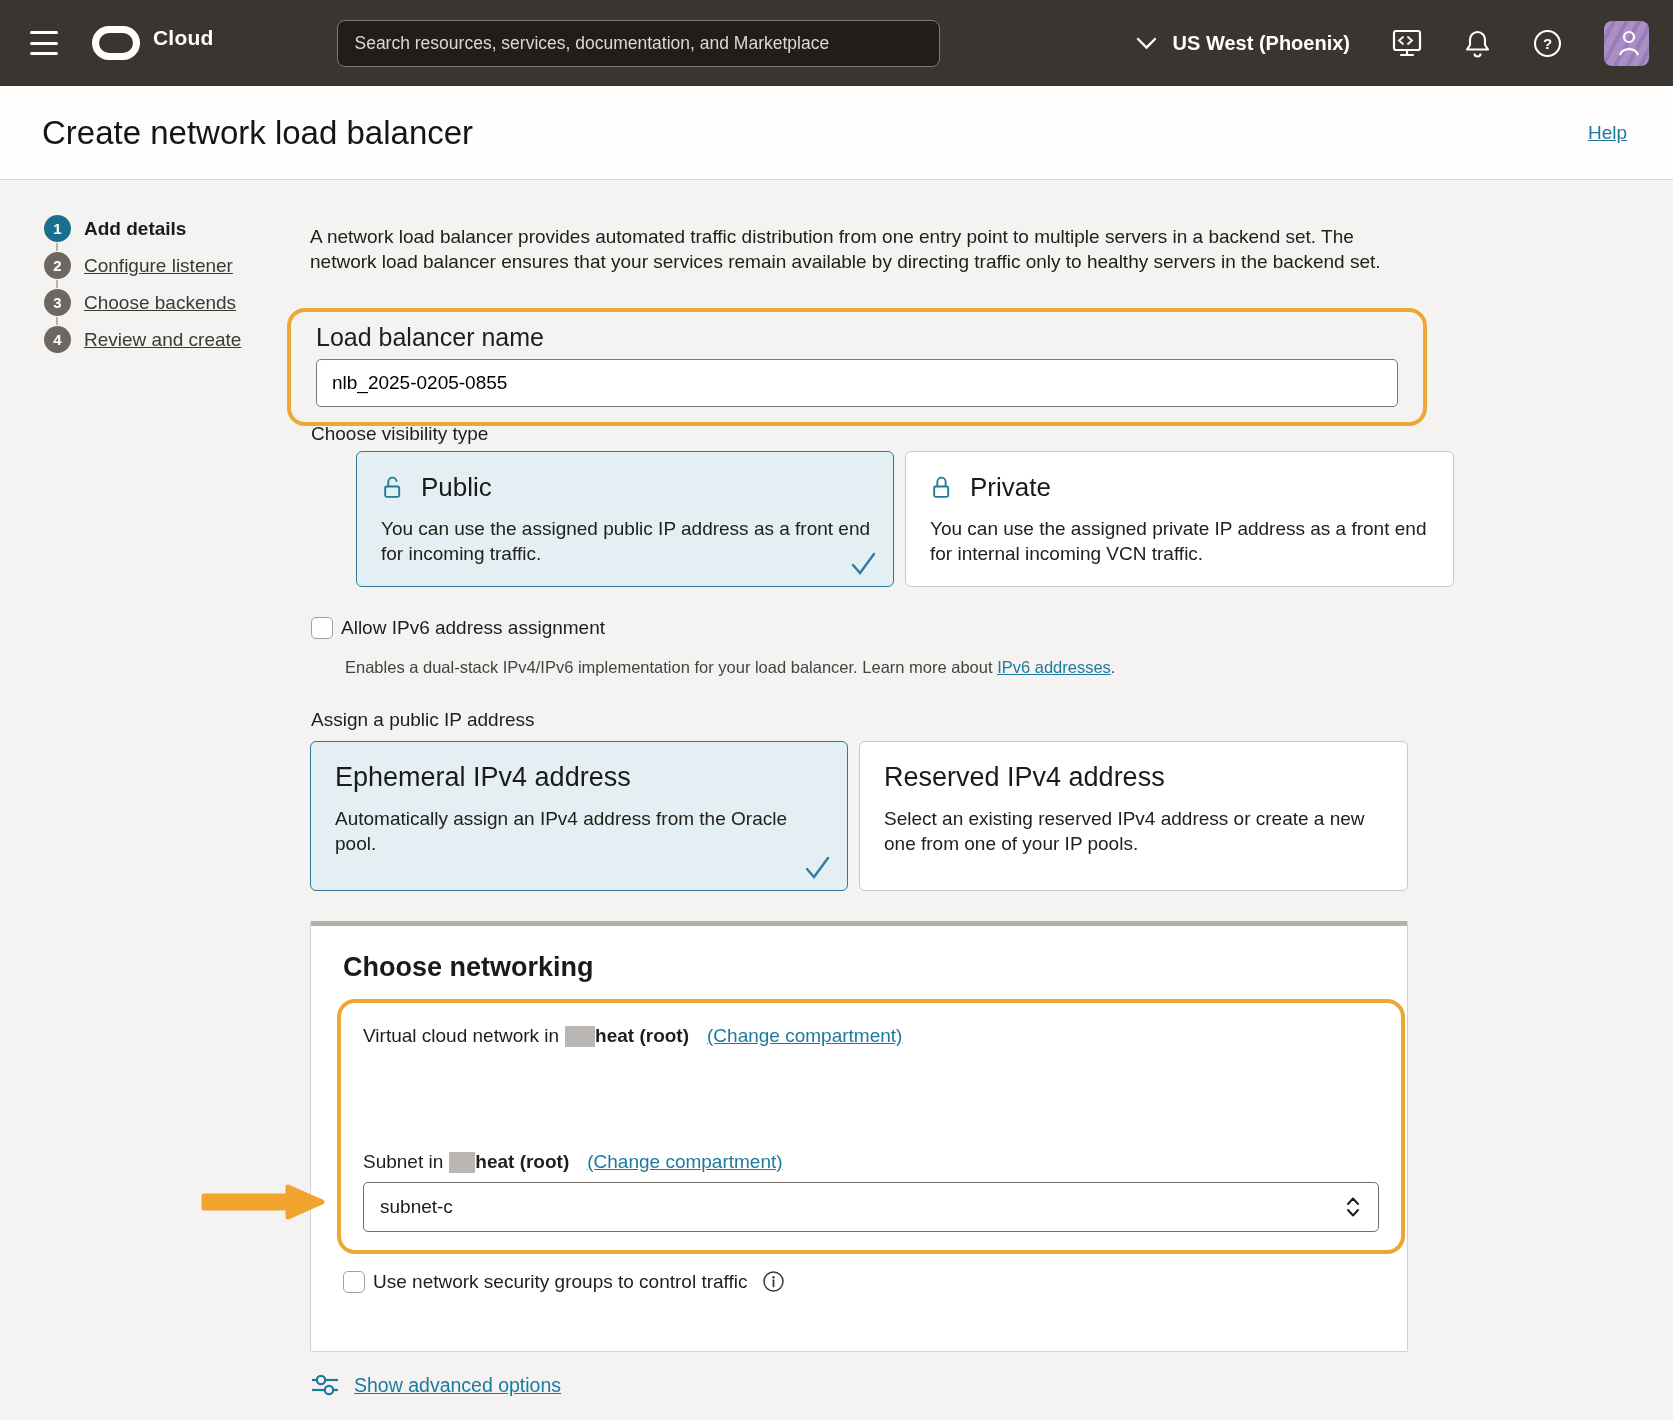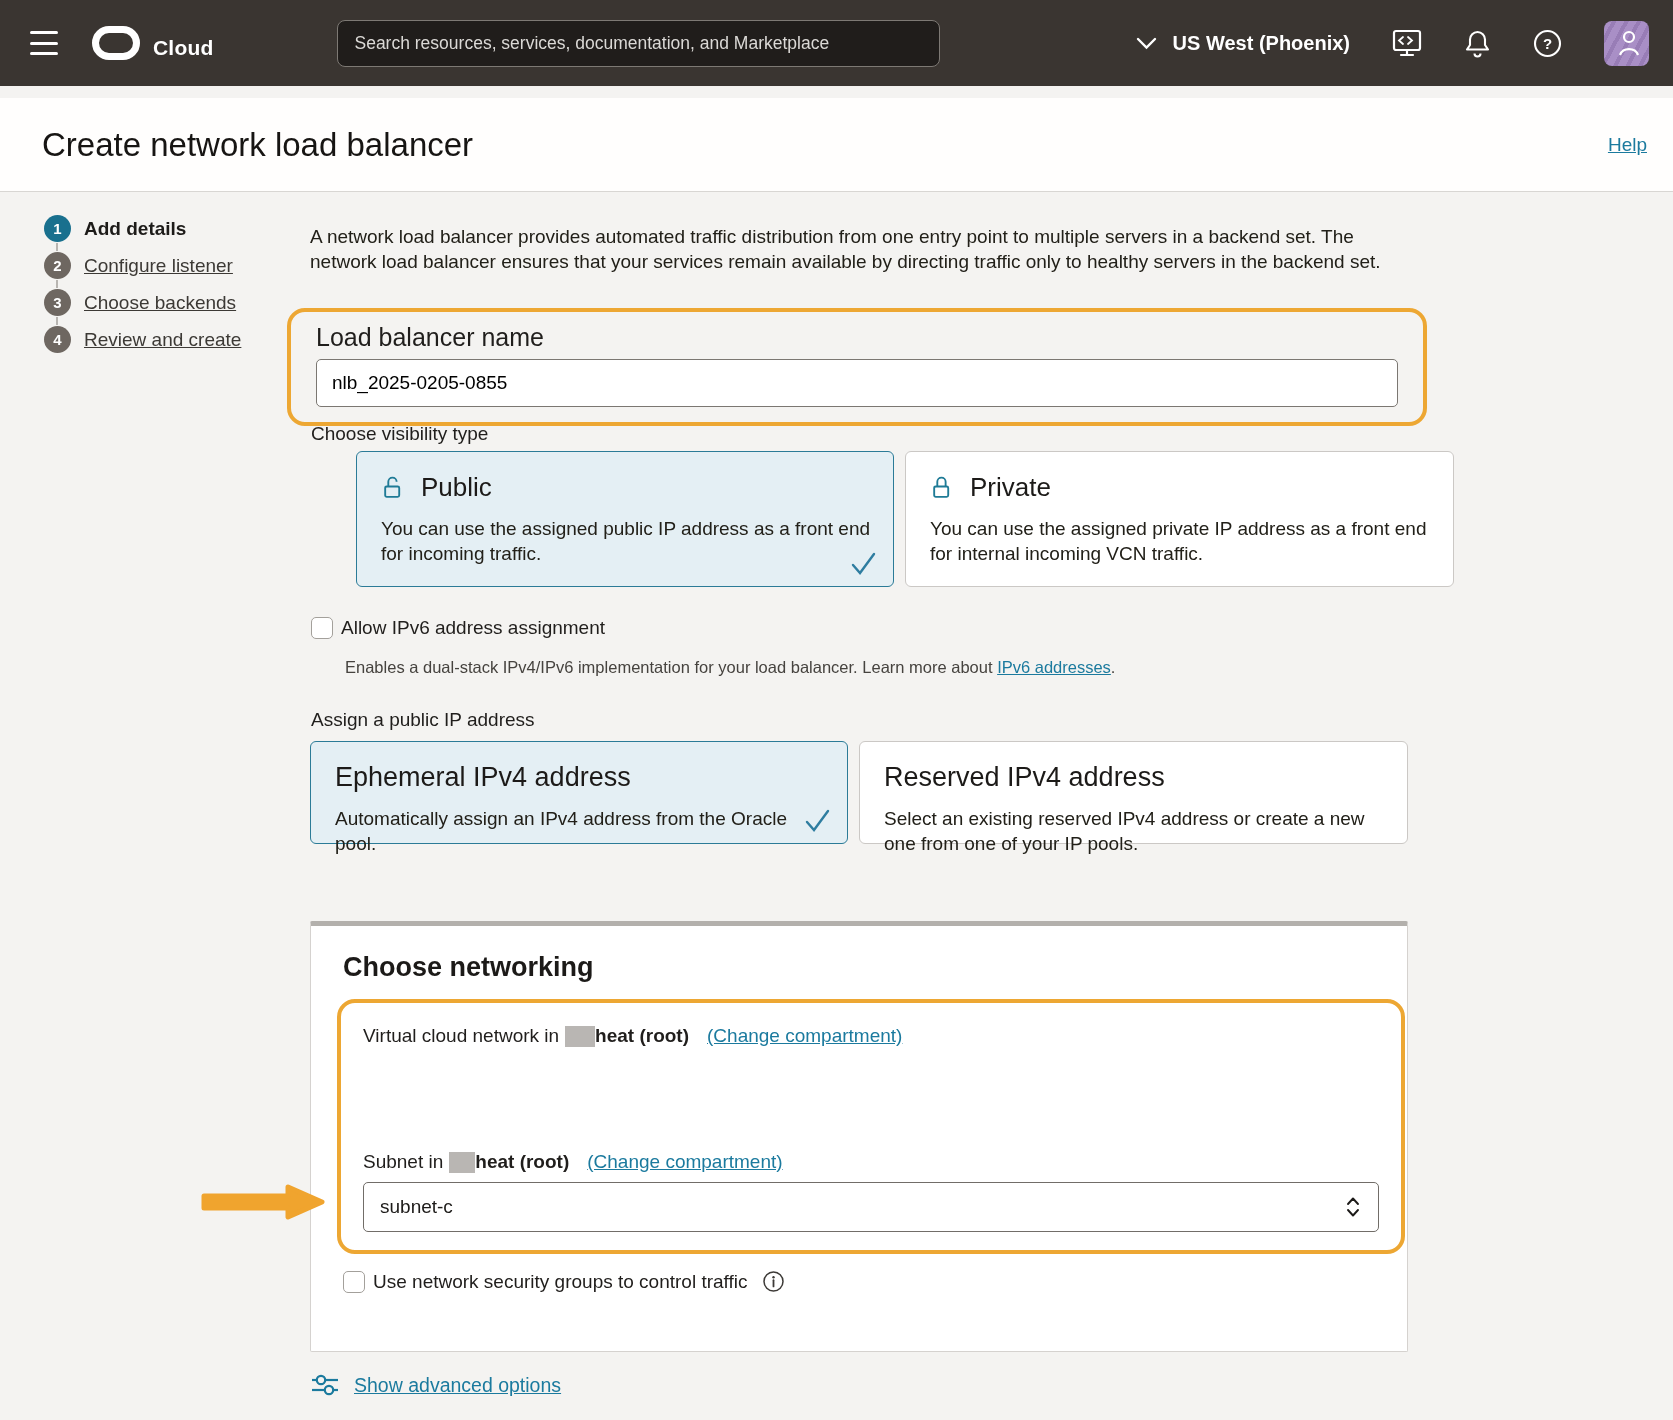--- a/index.html
+++ b/index.html
@@ -6,40 +6,40 @@
   html,body { background:#e9e8e6; }
   body { font-family:"Liberation Sans","DejaVu Sans",sans-serif; color:#1f1d1b; }
   .page { position:relative; width:1673px; height:1420px; background:#f4f3f1; overflow:hidden; margin:0 auto; }
 
   
   .topbar { position:absolute; left:0; top:0; width:1673px; height:86px;
             background:var(--topbar-bg,#3a3531); display:flex; align-items:center; }
   .hamburger { margin-left:30px; width:30px; height:24px; display:flex; flex-direction:column;
                justify-content:space-between; background:none; border:none; cursor:pointer; }
   .hamburger span { display:block; width:28px; height:3px; background:#fff; border-radius:2px; }
-  .brand { display:flex; align-items:flex-end; gap:13px; margin-left:32px; cursor:pointer; }
+  .brand { display:flex; align-items:flex-start; gap:13px; margin-left:32px; cursor:pointer; }
   .oracle-o { display:inline-block; width:48px; height:34px; border:7px solid #fff; border-radius:17px; }
   .brand-text { color:#fff; font-size:21px; font-weight:bold; letter-spacing:.2px; }
   .search { margin-left:124px; width:603px; height:47px; }
   .search input { width:100%; height:100%; background:#201d1b; border:1px solid #7d7974; border-radius:8px;
                   color:#e8e6e3; font-size:17.5px; padding:0 16px; outline:none;
                   font-family:"Liberation Sans","DejaVu Sans",sans-serif; }
   .search input::placeholder { color:#dbd9d6; opacity:1; }
   .topbar-right { margin-left:auto; display:flex; align-items:center; gap:42px; padding-right:24px; }
   .region { display:flex; align-items:center; gap:16px; cursor:pointer; }
   .region-label { color:#fff; font-size:20px; font-weight:bold; }
   .tb-icon { display:flex; align-items:center; justify-content:center; cursor:pointer; background:none; border:none; }
   .avatar { width:45px; height:45px; border-radius:8px; overflow:hidden; cursor:pointer;
             background:repeating-linear-gradient(118deg, var(--avatar-purple,#a98fc6) 0 7px, #987db6 7px 11px);
             display:flex; align-items:center; justify-content:center; }
 
   
-  .page-head { position:absolute; left:0; top:98px; width:1673px; height:94px; background:#fffefd;
+  .page-head { position:absolute; left:0; top:86px; width:1673px; height:94px; background:#fffefd;
                border-bottom:1px solid #d8d6d3; display:flex; align-items:center;
-               justify-content:space-between; padding:0 26px 0 42px; }
+               justify-content:space-between; padding:0 46px 0 42px; }
   .page-title { font-size:33px; font-weight:400; color:#171513; }
   a, .link { color:var(--accent-teal,#1b7a9e); text-decoration:underline; cursor:pointer; }
   .help-link { font-size:19px; }
 
   
   .stepper { position:absolute; left:44px; top:215px; list-style:none; }
   .step { position:relative; display:flex; align-items:center; gap:13px; height:27px; margin-bottom:10px; }
   .step:not(:last-child)::after { content:''; position:absolute; left:12px; top:28px; width:2px; height:8px; background:#b8b5b1; }
   .step-num { width:27px; height:27px; border-radius:50%; background:#6e6761; color:#fff; font-size:15px;
               font-weight:bold; display:flex; align-items:center; justify-content:center; flex:0 0 27px; }
@@ -60,21 +60,21 @@
   .section-label { position:absolute; left:311px; font-size:19px; color:#201e1c; }
   .vis-label { top:423px; }
   .pubip-label { top:709px; }
 
   .cards-row { position:absolute; left:310px; display:flex; gap:11px; }
   .cards1 { top:451px;margin-left:46px; }
   .cards2 { top:741px; }
   .sel-card { position:relative; width:538px; background:#fff; border:1px solid #cbc8c5; border-radius:6px;
               padding:20px 24px; cursor:pointer; }
   .cards1 .sel-card { height:136px; }
-  .cards2 .sel-card { height:103px; }
+  .cards2 .sel-card { height:150px; }
   .sel-card.wide { width:549px; }
   .sel-card.selected { background:var(--selected-card-bg,#e4eff4); border:1.5px solid #2b7b97; }
   .card-title-row { display:flex; align-items:center; gap:15px; }
   .card-title { font-size:26px; color:#1c1a18; }
   .cards2 .card-title { font-size:27px; }
   .card-desc { margin-top:13px; font-size:19px; line-height:25px; color:#222019; }
   .check { position:absolute; right:16px; bottom:10px; }
 
   
   .cb-row { display:flex; align-items:center; gap:8px; }

